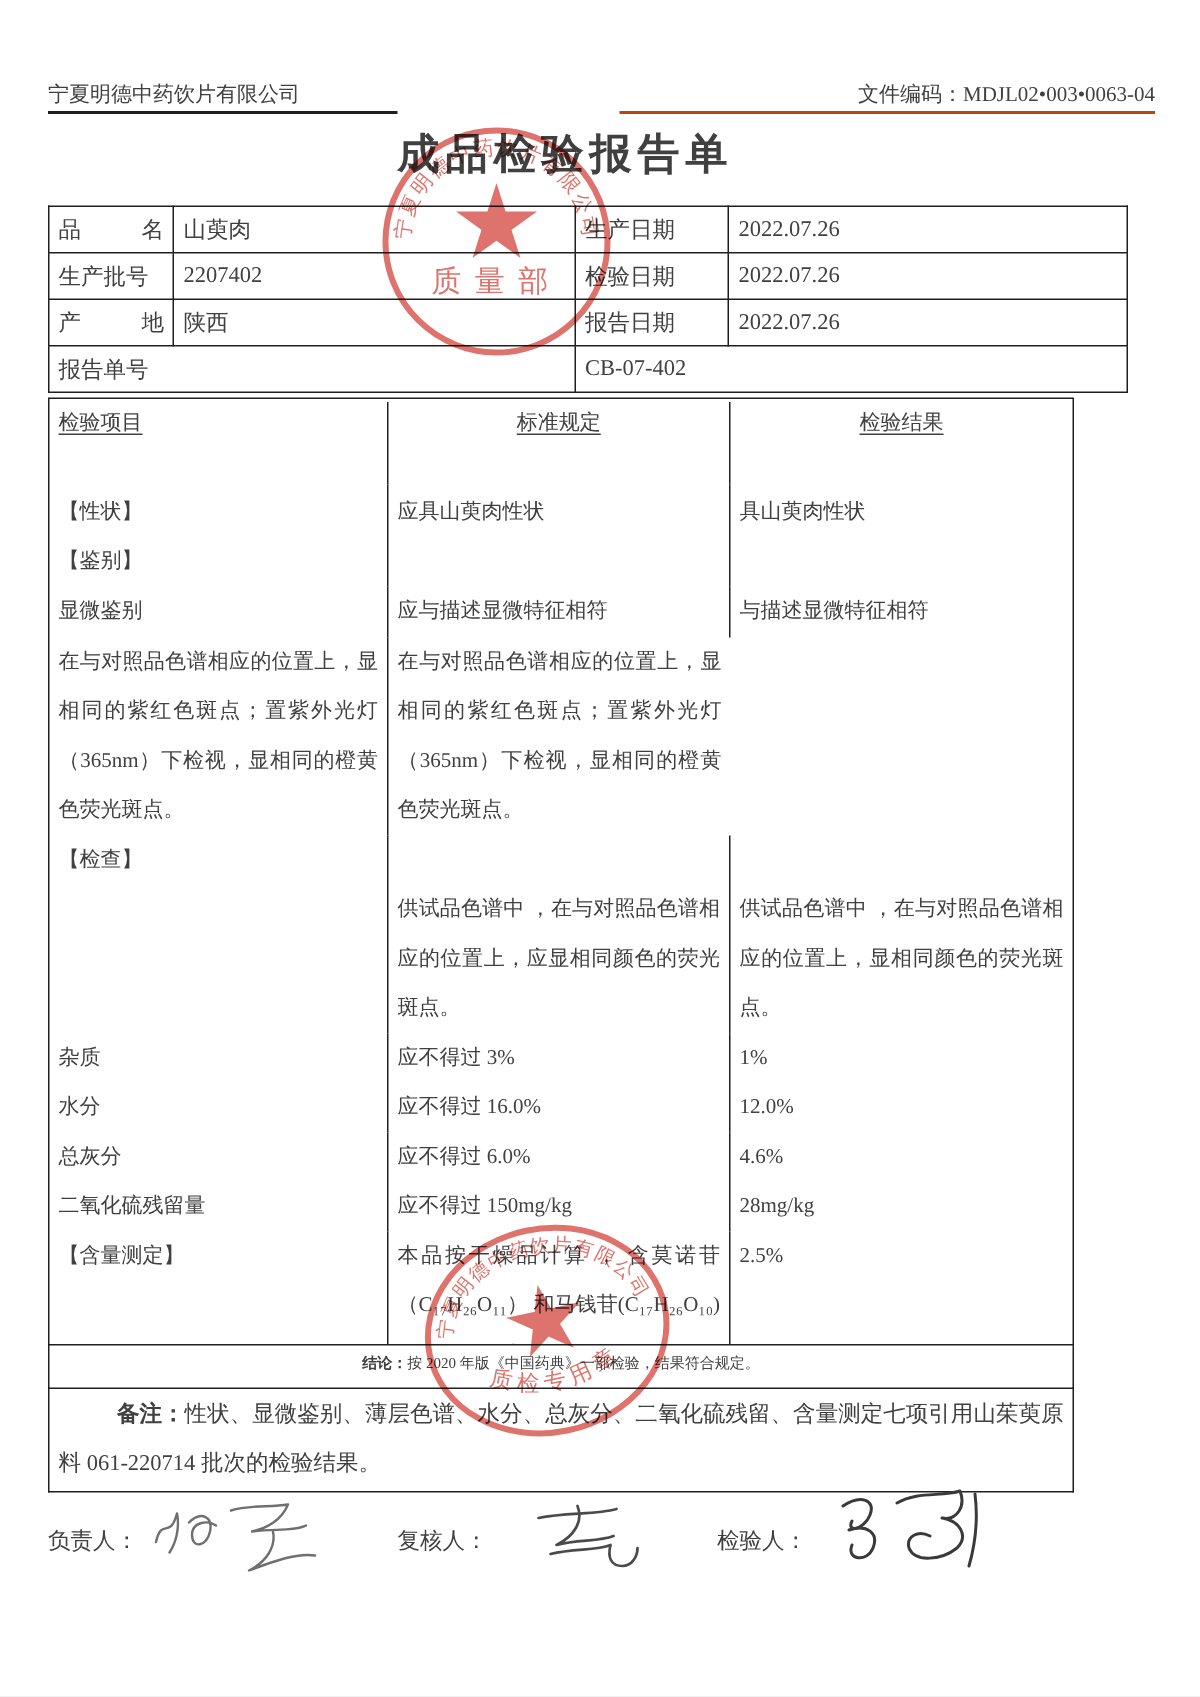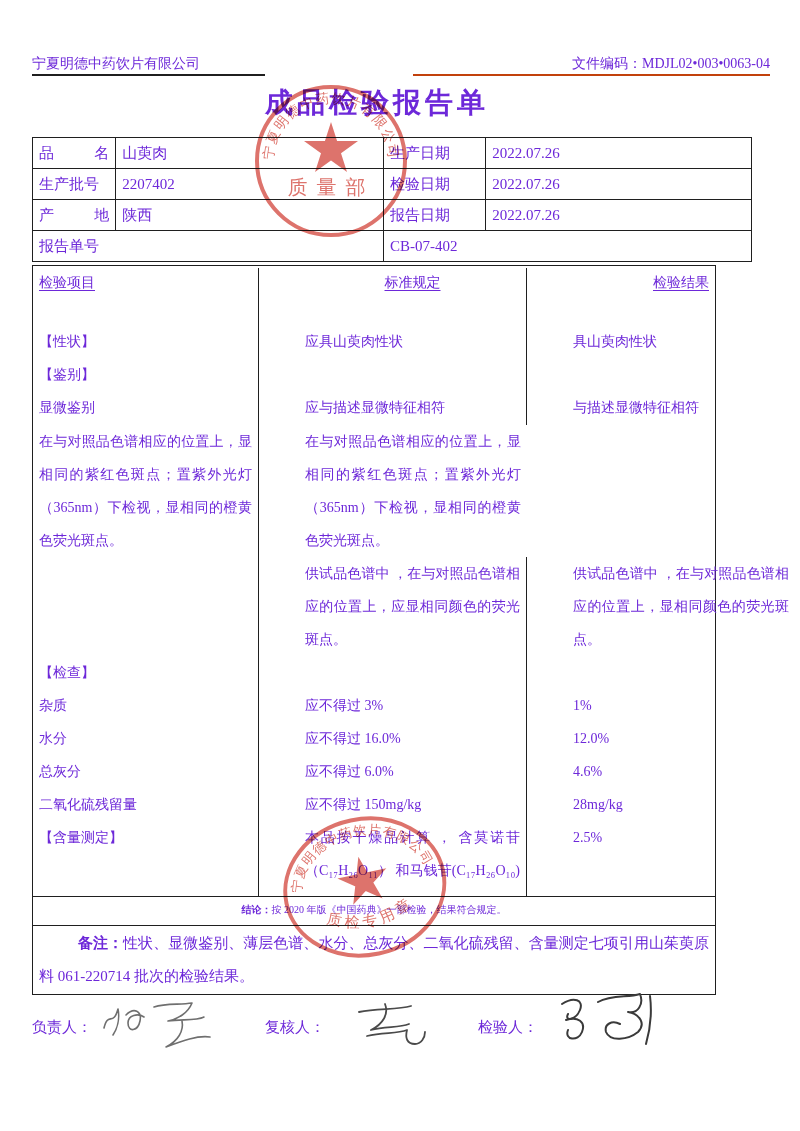--- a/index.html
+++ b/index.html
@@ -1,21 +1,21 @@
 <!DOCTYPE html>
 <html><head>
 <meta charset="utf-8">
 <style>
   * { margin:0; padding:0; box-sizing:border-box; }
   html,body { background:#e8e8e8; }
   .page {
     position:relative; width:800px; height:1131px; background:#ffffff;
     margin:0 auto; overflow:hidden;
     font-family:"Liberation Serif","DejaVu Serif",serif;
-    color:#6d28d9;
+    color:#404040;
   }
   
   .hdr-left {
     position:absolute; left:32px; top:54px; width:233px; height:22px;
     font-size:14px; border-bottom:2px solid #1f1f1f; line-height:20px;
   }
   .hdr-right {
     position:absolute; left:413px; top:54px; width:357px; height:22px;
     font-size:14px; border-bottom:2px solid #c2410c; line-height:20px; text-align:right;
   }
@@ -28,21 +28,21 @@
     position:absolute; left:32px; top:137px; width:720px;
     border-collapse:collapse; table-layout:fixed; font-size:15px;
   }
   table.info td { border:1px solid #1f1f1f; height:31px; padding:0 6px; overflow:hidden; white-space:nowrap; }
   td.jlab { text-align:justify; text-align-last:justify; }
   
   .main {
     position:absolute; left:32px; top:265px; width:684px;
     border:1px solid #1f1f1f; font-size:14px;
   }
-  .mrow { display:grid; grid-template-columns:226px 228px 228px;gap:40px; }
+  .mrow { display:grid; grid-template-columns:226px 228px 228px; }
   .mrow > div { padding:0 6px; line-height:33px; overflow:hidden; }
   .mrow .c1 { border-right:1px solid #1f1f1f; }
   .mrow .c2 { border-right:1px solid #1f1f1f; text-align:justify; }
   .mrow .c3 { text-align:justify; }
   .mrow .ctr { text-align:center; }
   .ul { text-decoration:underline; text-underline-offset:3px; }
   .r-head{ height:57px; padding-top:2px; }
   .r-head > div { line-height:30px; }
   .r-xz { height:35px; } .r-xz > div { line-height:37px; }
   .r-jb { height:33px; } .r-wj { height:34px; }
@@ -130,29 +130,29 @@
     </div>
     <div class="mrow r-wj">
       <div class="c1">显微鉴别</div>
       <div class="c2">应与描述显微特征相符</div>
       <div class="c3">与描述显微特征相符</div>
     </div>
     <div class="mrow r-tlc">
       <div class="c2">在与对照品色谱相应的位置上，显相同的紫红色斑点；置紫外光灯（365nm）下检视，显相同的橙黄色荧光斑点。</div>
       <div class="c3">在与对照品色谱相应的位置上，显相同的紫红色斑点；置紫外光灯（365nm）下检视，显相同的橙黄色荧光斑点。</div>
     </div>
+    <div class="mrow r-jc">
+      <div class="c1">【检查】</div>
+      <div class="c2"></div>
+      <div class="c3"></div>
+    </div>
     <div class="mrow r-gsp">
       <div class="c1"></div>
       <div class="c2">供试品色谱中 ，在与对照品色谱相应的位置上，应显相同颜色的荧光斑点。</div>
       <div class="c3">供试品色谱中 ，在与对照品色谱相应的位置上，显相同颜色的荧光斑点。</div>
-    </div>
-    <div class="mrow r-jc">
-      <div class="c1">【检查】</div>
-      <div class="c2"></div>
-      <div class="c3"></div>
     </div>
     <div class="mrow r-zz">
       <div class="c1">杂质</div>
       <div class="c2">应不得过 3%</div>
       <div class="c3">1%</div>
     </div>
     <div class="mrow r-sf">
       <div class="c1">水分</div>
       <div class="c2">应不得过 16.0%</div>
       <div class="c3">12.0%</div>

